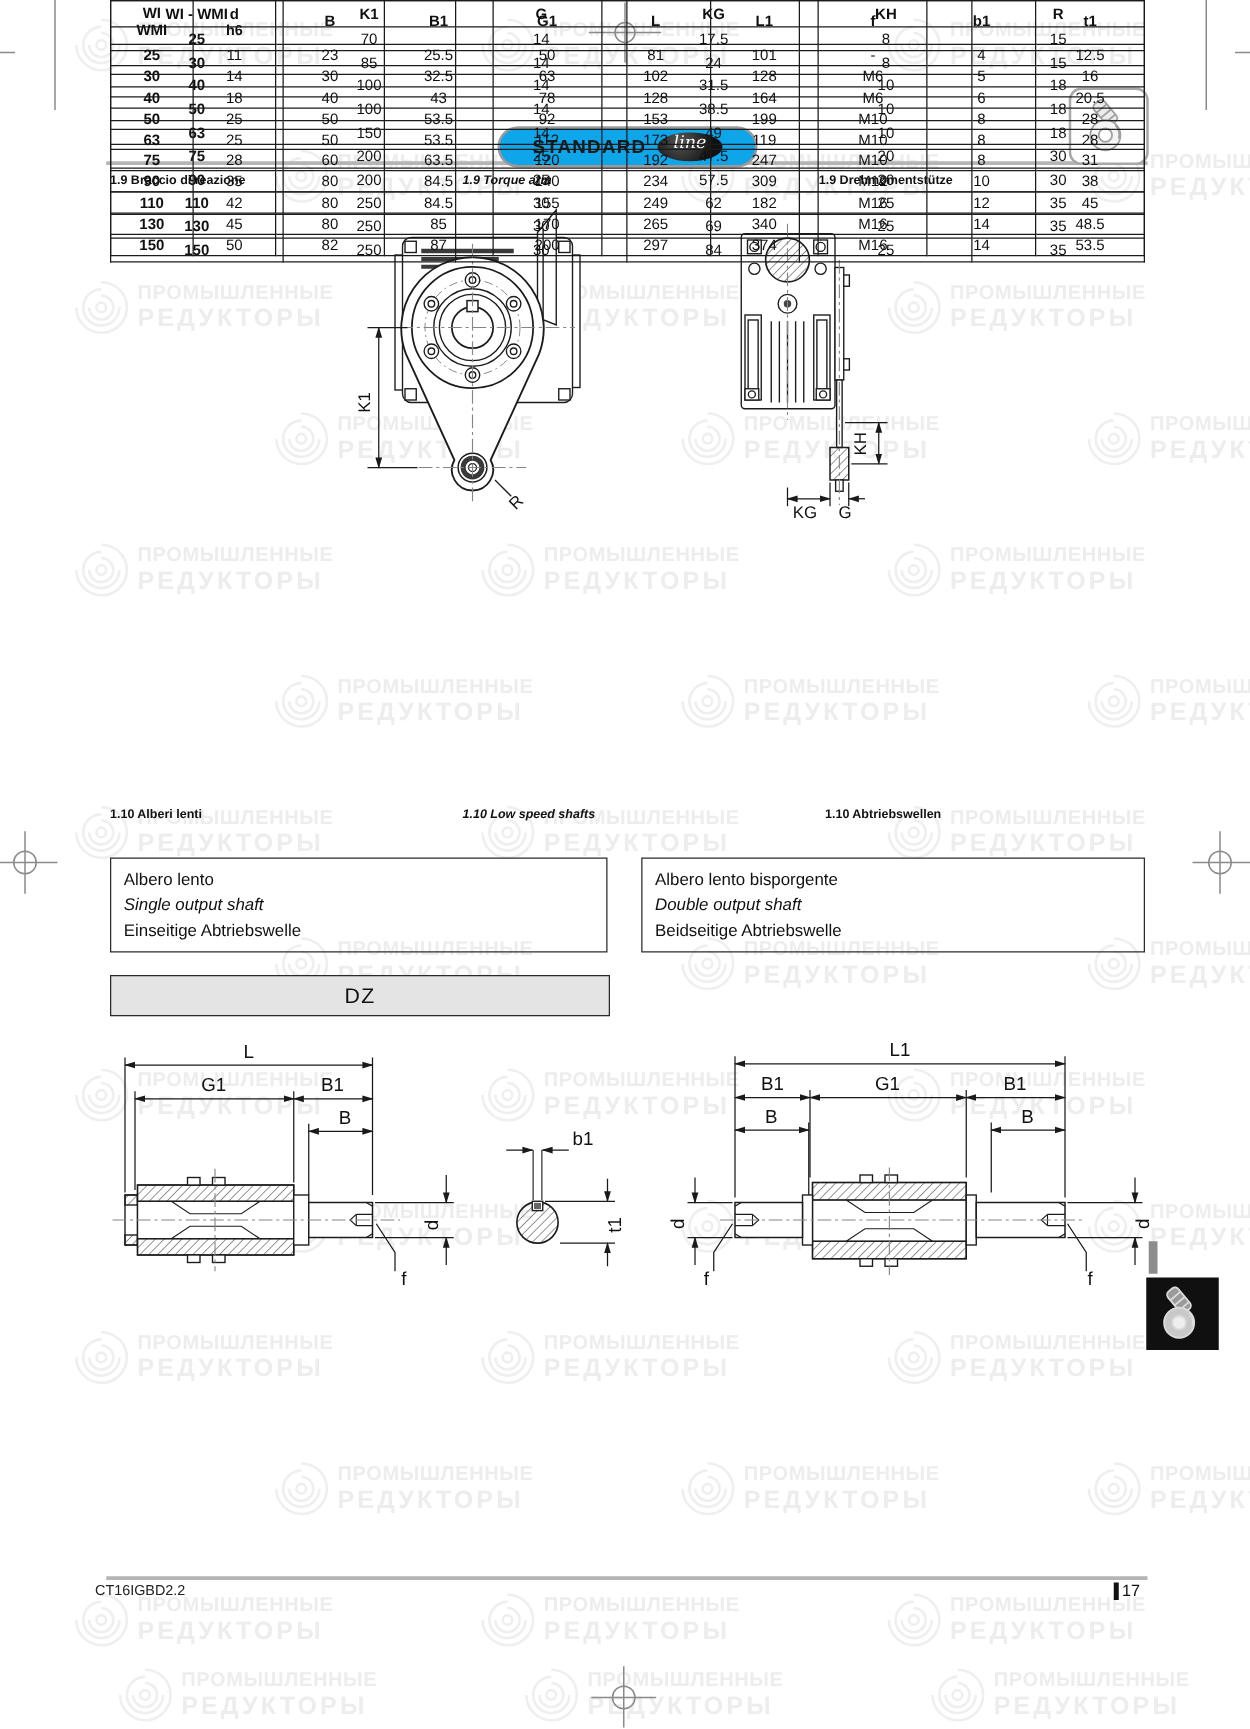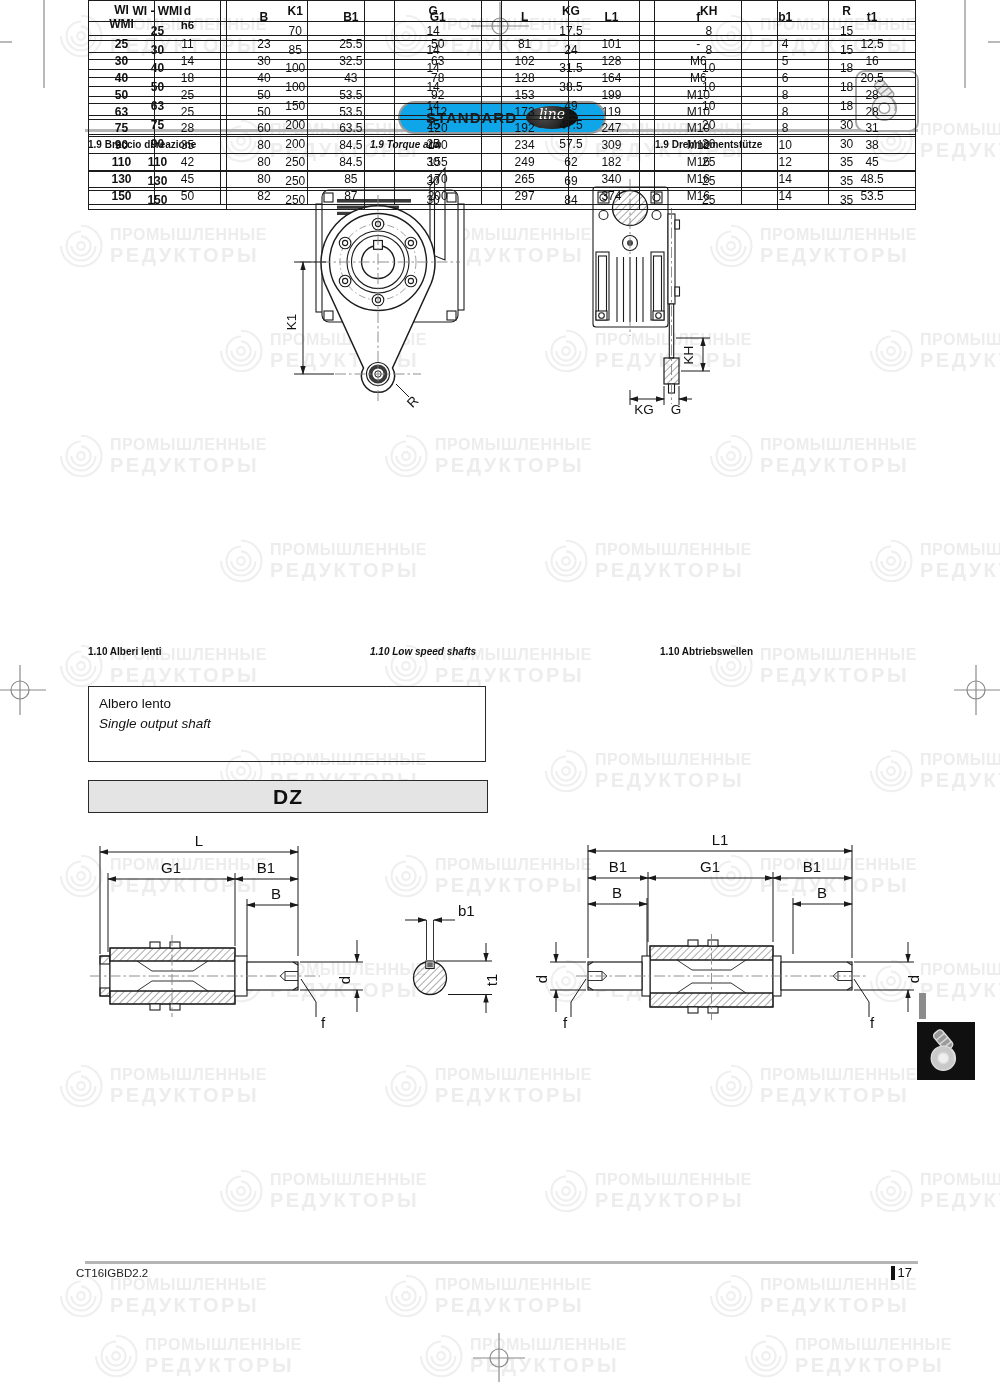--- a/index.html
+++ b/index.html
@@ -37,21 +37,21 @@
   .dim-table{border:1.6px solid #000;}
   #table1 th{height:20px;text-align:center;} #table1 td{height:17.8px;}
   #table2 th{height:34px;} #table2 td{height:15.9px;}
   .rh{font-weight:bold;}
   .th-line{line-height:1.15;font-weight:bold;}
   .th-line2{font-size:11.5px;line-height:1.1;font-weight:bold;}
   
   .info-box{position:absolute;border:1.3px solid #2a2a2a;padding:7px 10px;font-size:13.5px;line-height:1.5;background:transparent;}
   .info-box .l2{font-style:italic;}
   .variant-box{position:absolute;height:31px;background:#e4e4e4;border:1.3px solid #2a2a2a;
-      display:flex;align-items:center;justify-content:center;font-weight:bold;font-size:21px;letter-spacing:1px;}
+      display:flex;align-items:center;justify-content:center;font-weight:normal;font-size:17px;letter-spacing:1px;}
   
   .foot-rule{position:absolute;left:85px;top:1261px;width:833px;height:2.5px;background:#b5b5b5;}
   .foot-code{position:absolute;left:76px;top:1267px;font-size:11.5px;color:#222;}
   .pagenum{position:absolute;left:891px;top:1265px;font-size:13px;color:#111;display:flex;align-items:center;}
   .pbar{display:inline-block;width:3.5px;height:14px;background:#111;margin-right:3px;}
 </style>
 </head>
 <body>
 
 <div class="page">
@@ -939,20 +939,26 @@
       </tbody>
   </table>
 
   <div class="sec-title" style="left:88px;top:646px">1.10 Alberi lenti</div>
   <div class="sec-title it" style="left:370px;top:646px">1.10 Low speed shafts</div>
   <div class="sec-title" style="left:660px;top:646px">1.10 Abtriebswellen</div>
 
   <div class="info-box" style="left:88px;top:686px;width:376px;height:60px">
     <div>Albero lento</div>
     <div class="l2">Single output shaft</div>
+    <div>Einseitige Abtriebswelle</div>
+  </div>
+  <div class="info-box" style="left:513px;top:686px;width:381px;height:60px">
+    <div>Albero lento bisporgente</div>
+    <div class="l2">Double output shaft</div>
+    <div>Beidseitige Abtriebswelle</div>
   </div>
 
   <div class="variant-box" style="left:88px;top:780px;width:398px">
     <span>DZ</span>
   </div>
 
   <svg class="drw" style="left:80px;top:830px" width="440" height="210" viewBox="0 0 440 210">
     <defs>
       <marker id="ah2" viewBox="0 0 10 6" refX="9" refY="3" markerWidth="9" markerHeight="6" orient="auto-start-reverse">
         <path d="M0,0 L10,3 L0,6 Z" fill="#1a1a1a"></path>

